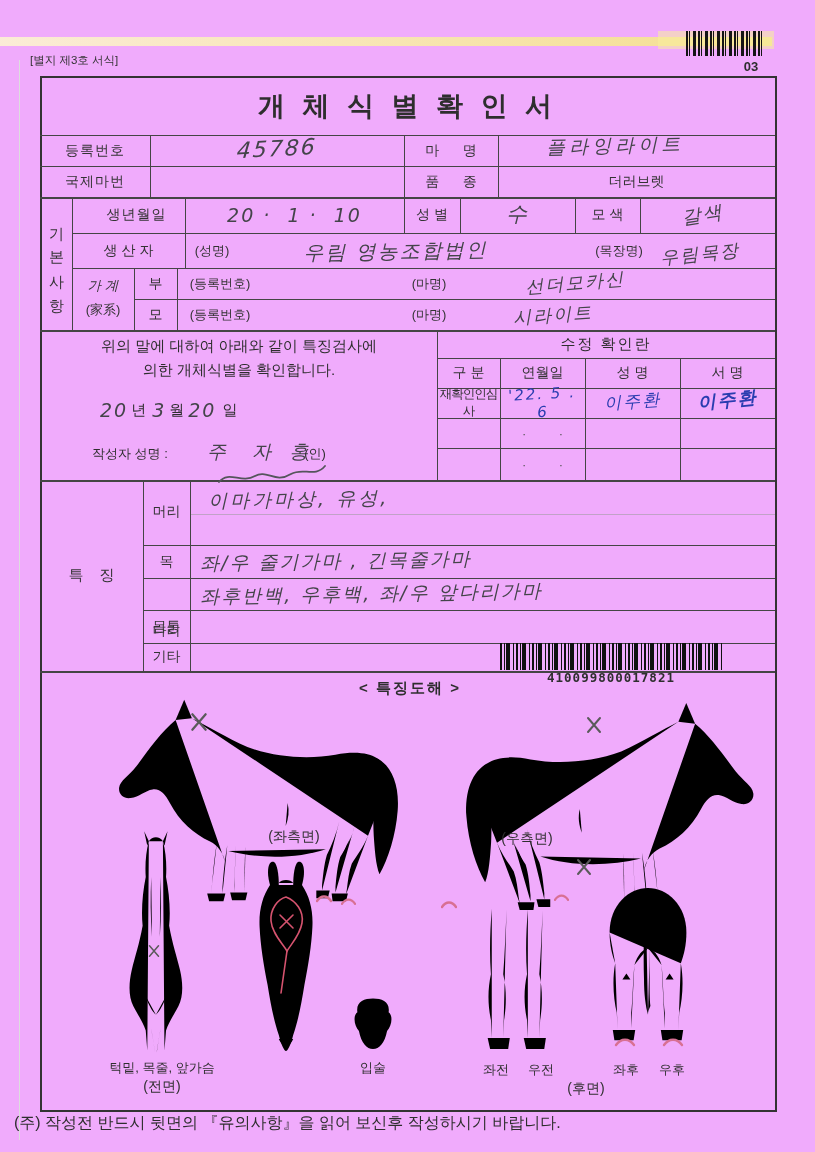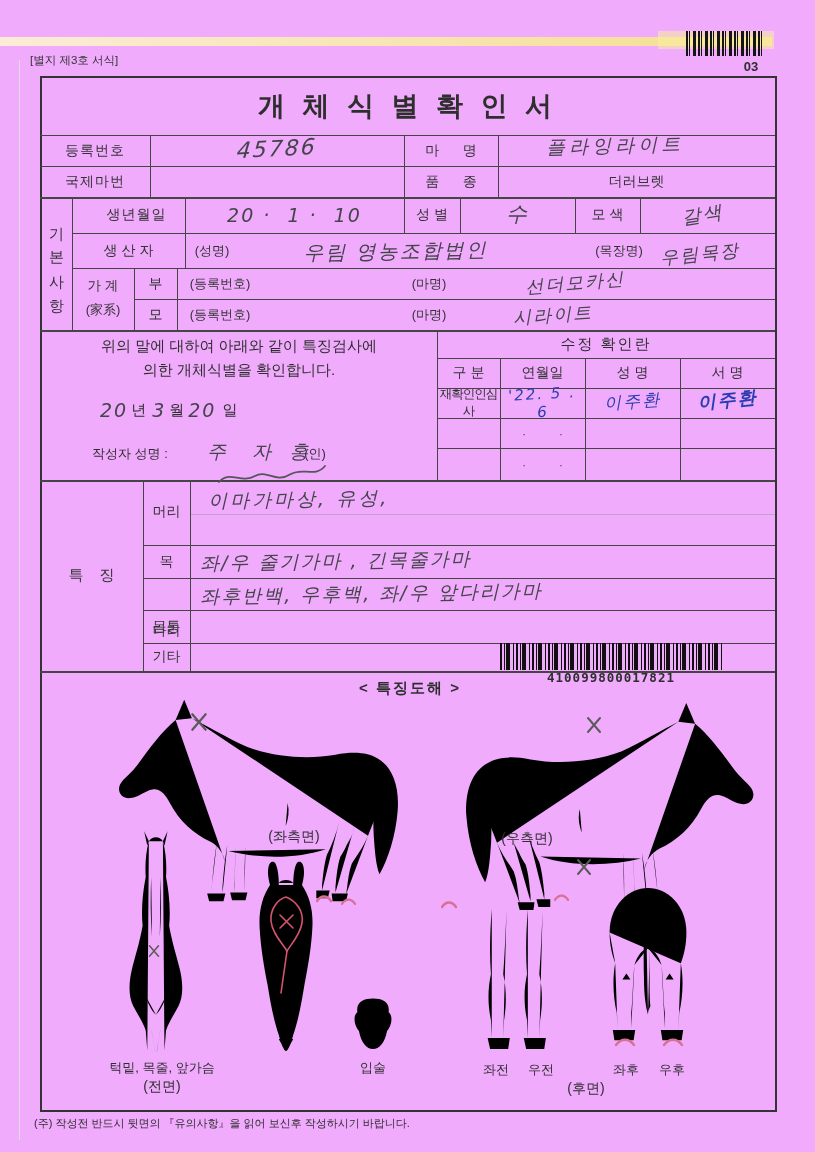--- a/index.html
+++ b/index.html
@@ -182,21 +182,21 @@
   <div class="cell hw" style="left:460px;top:197px;width:115px;height:34px;font-size:21px;">수</div>
   <div class="cell lbl pre" style="left:575px;top:197px;width:65px;height:36px;">모 색</div>
   <div class="cell hw" style="left:645px;top:196px;width:115px;height:38px;font-size:19px;transform:rotate(-9deg);">갈색</div>
 
   <div class="cell lbl pre" style="left:72px;top:233px;width:113px;height:35px;">생 산 자</div>
   <div class="cell lbl" style="left:190px;top:233px;width:44px;height:35px;font-size:13px;">(성명)</div>
   <div class="cell hw" style="left:228px;top:231px;width:335px;height:40px;font-size:20px;transform:rotate(-1deg);">우림 영농조합법인</div>
   <div class="cell lbl" style="left:593px;top:233px;width:52px;height:35px;font-size:13px;">(목장명)</div>
   <div class="cell hw" style="left:640px;top:235px;width:120px;height:38px;font-size:18px;transform:rotate(-6deg);">우림목장</div>
 
-  <div class="cell lbl pre" style="left:72px;top:272px;width:62px;height:28px;font-size:13.5px;">가 계</div>
+  <div class="cell lbl pre" style="left:72px;top:272px;width:62px;height:28px;font-size:13.5px;font-style:italic;">가 계</div>
   <div class="cell lbl" style="left:72px;top:296px;width:62px;height:28px;font-size:13px;">(家系)</div>
   <div class="cell lbl" style="left:134px;top:268px;width:43px;height:31px;">부</div>
   <div class="cell lbl" style="left:134px;top:299px;width:43px;height:31px;">모</div>
   <div class="cell lbl" style="left:185px;top:268px;width:70px;height:31px;font-size:13px;">(등록번호)</div>
   <div class="cell lbl" style="left:405px;top:268px;width:48px;height:31px;font-size:13px;">(마명)</div>
   <div class="cell hw" style="left:485px;top:266px;width:180px;height:34px;font-size:18px;transform:rotate(-5deg);">선더모카신</div>
   <div class="cell lbl" style="left:185px;top:299px;width:70px;height:31px;font-size:13px;">(등록번호)</div>
   <div class="cell lbl" style="left:405px;top:299px;width:48px;height:31px;font-size:13px;">(마명)</div>
   <div class="cell hw" style="left:478px;top:299px;width:150px;height:32px;font-size:18px;transform:rotate(-4deg);">시라이트</div>
 
@@ -312,15 +312,15 @@
   <div class="cell" style="left:485px;top:830px;width:84px;height:18px;font-size:14px;">(우측면)</div>
   <div class="cell" style="left:96px;top:1060px;width:132px;height:16px;font-size:13px;">턱밑, 목줄, 앞가슴</div>
   <div class="cell" style="left:126px;top:1078px;width:72px;height:18px;font-size:14px;">(전면)</div>
   <div class="cell" style="left:348px;top:1060px;width:50px;height:16px;font-size:13px;">입술</div>
   <div class="cell" style="left:477px;top:1062px;width:38px;height:16px;font-size:13px;">좌전</div>
   <div class="cell" style="left:522px;top:1062px;width:38px;height:16px;font-size:13px;">우전</div>
   <div class="cell" style="left:607px;top:1062px;width:38px;height:16px;font-size:13px;">좌후</div>
   <div class="cell" style="left:653px;top:1062px;width:38px;height:16px;font-size:13px;">우후</div>
   <div class="cell" style="left:550px;top:1080px;width:72px;height:18px;font-size:14px;">(후면)</div>
 
-  <div class="cell left" style="left:34px;top:1114px;width:560px;height:18px;font-size:11px;">(주) 작성전 반드시 뒷면의 『유의사항』을 읽어 보신후 작성하시기 바랍니다.</div>
+  <div class="cell left" style="left:14px;top:1114px;width:560px;height:18px;font-size:16px;">(주) 작성전 반드시 뒷면의 『유의사항』을 읽어 보신후 작성하시기 바랍니다.</div>
 
 </div>
 
 </body></html>

